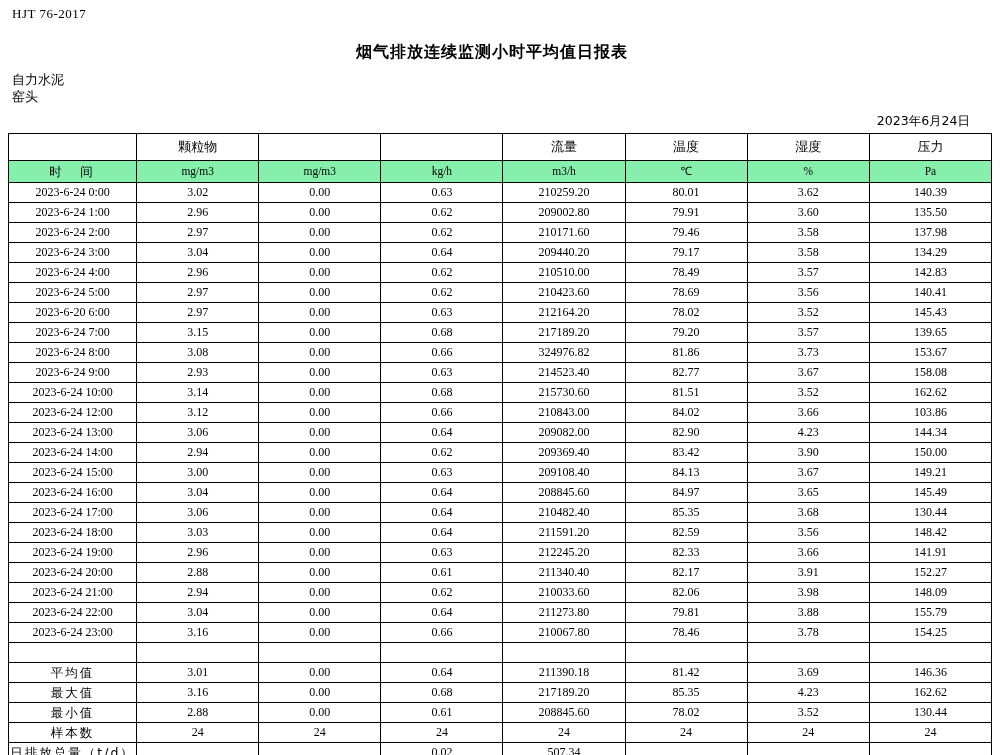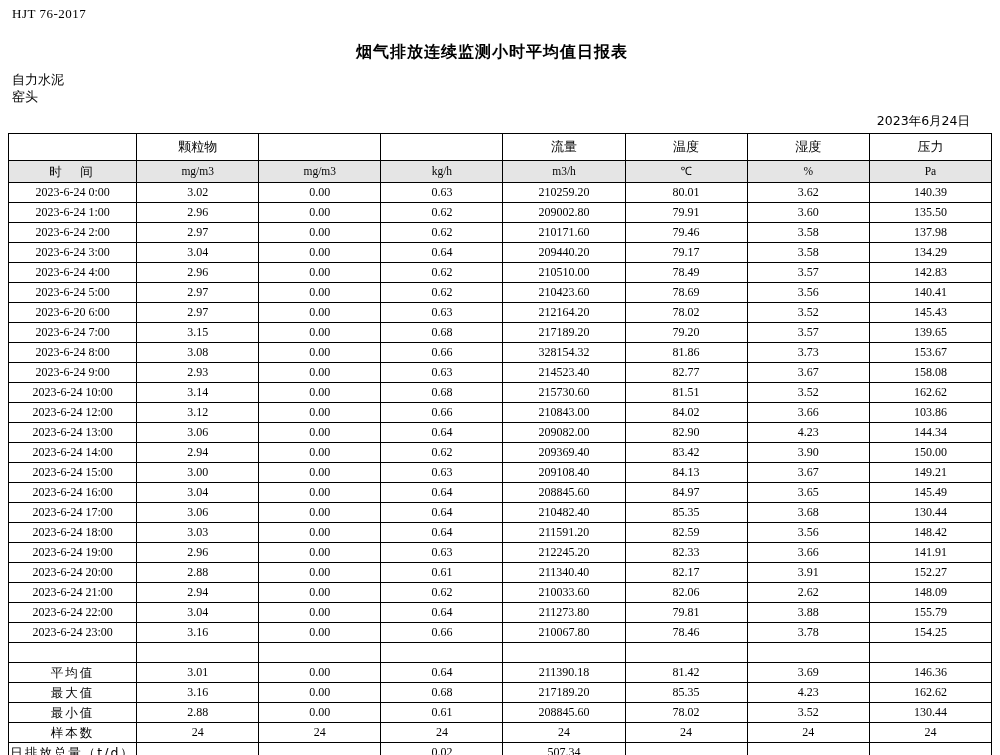--- a/index.html
+++ b/index.html
@@ -71,21 +71,21 @@
     font-family: "DejaVu Sans", sans-serif;
     font-size: 12.5px;
   }
   tr.header-row td {
     height: 26px;
     line-height: 26px;
     font-size: 13px;
     font-family: "DejaVu Sans", sans-serif;
   }
   tr.unit-row td {
-    background: #e5e5e5;
+    background: #86efac;
     height: 21px;
     line-height: 21px;
     font-size: 11.5px;
   }
   tr.unit-row td.time-label {
     font-family: "DejaVu Sans", sans-serif;
     font-size: 12.5px;
     letter-spacing: 3px;
   }
   tr.blank-row td {
@@ -227,21 +227,21 @@
         <td>217189.20</td>
         <td>79.20</td>
         <td>3.57</td>
         <td>139.65</td>
       </tr>
       <tr>
         <td>2023-6-24 8:00</td>
         <td>3.08</td>
         <td>0.00</td>
         <td>0.66</td>
-        <td>328154.32</td>
+        <td>324976.82</td>
         <td>81.86</td>
         <td>3.73</td>
         <td>153.67</td>
       </tr>
       <tr>
         <td>2023-6-24 9:00</td>
         <td>2.93</td>
         <td>0.00</td>
         <td>0.63</td>
         <td>214523.40</td>
@@ -349,21 +349,21 @@
         <td>3.91</td>
         <td>152.27</td>
       </tr>
       <tr>
         <td>2023-6-24 21:00</td>
         <td>2.94</td>
         <td>0.00</td>
         <td>0.62</td>
         <td>210033.60</td>
         <td>82.06</td>
-        <td>2.62</td>
+        <td>3.98</td>
         <td>148.09</td>
       </tr>
       <tr>
         <td>2023-6-24 22:00</td>
         <td>3.04</td>
         <td>0.00</td>
         <td>0.64</td>
         <td>211273.80</td>
         <td>79.81</td>
         <td>3.88</td>

